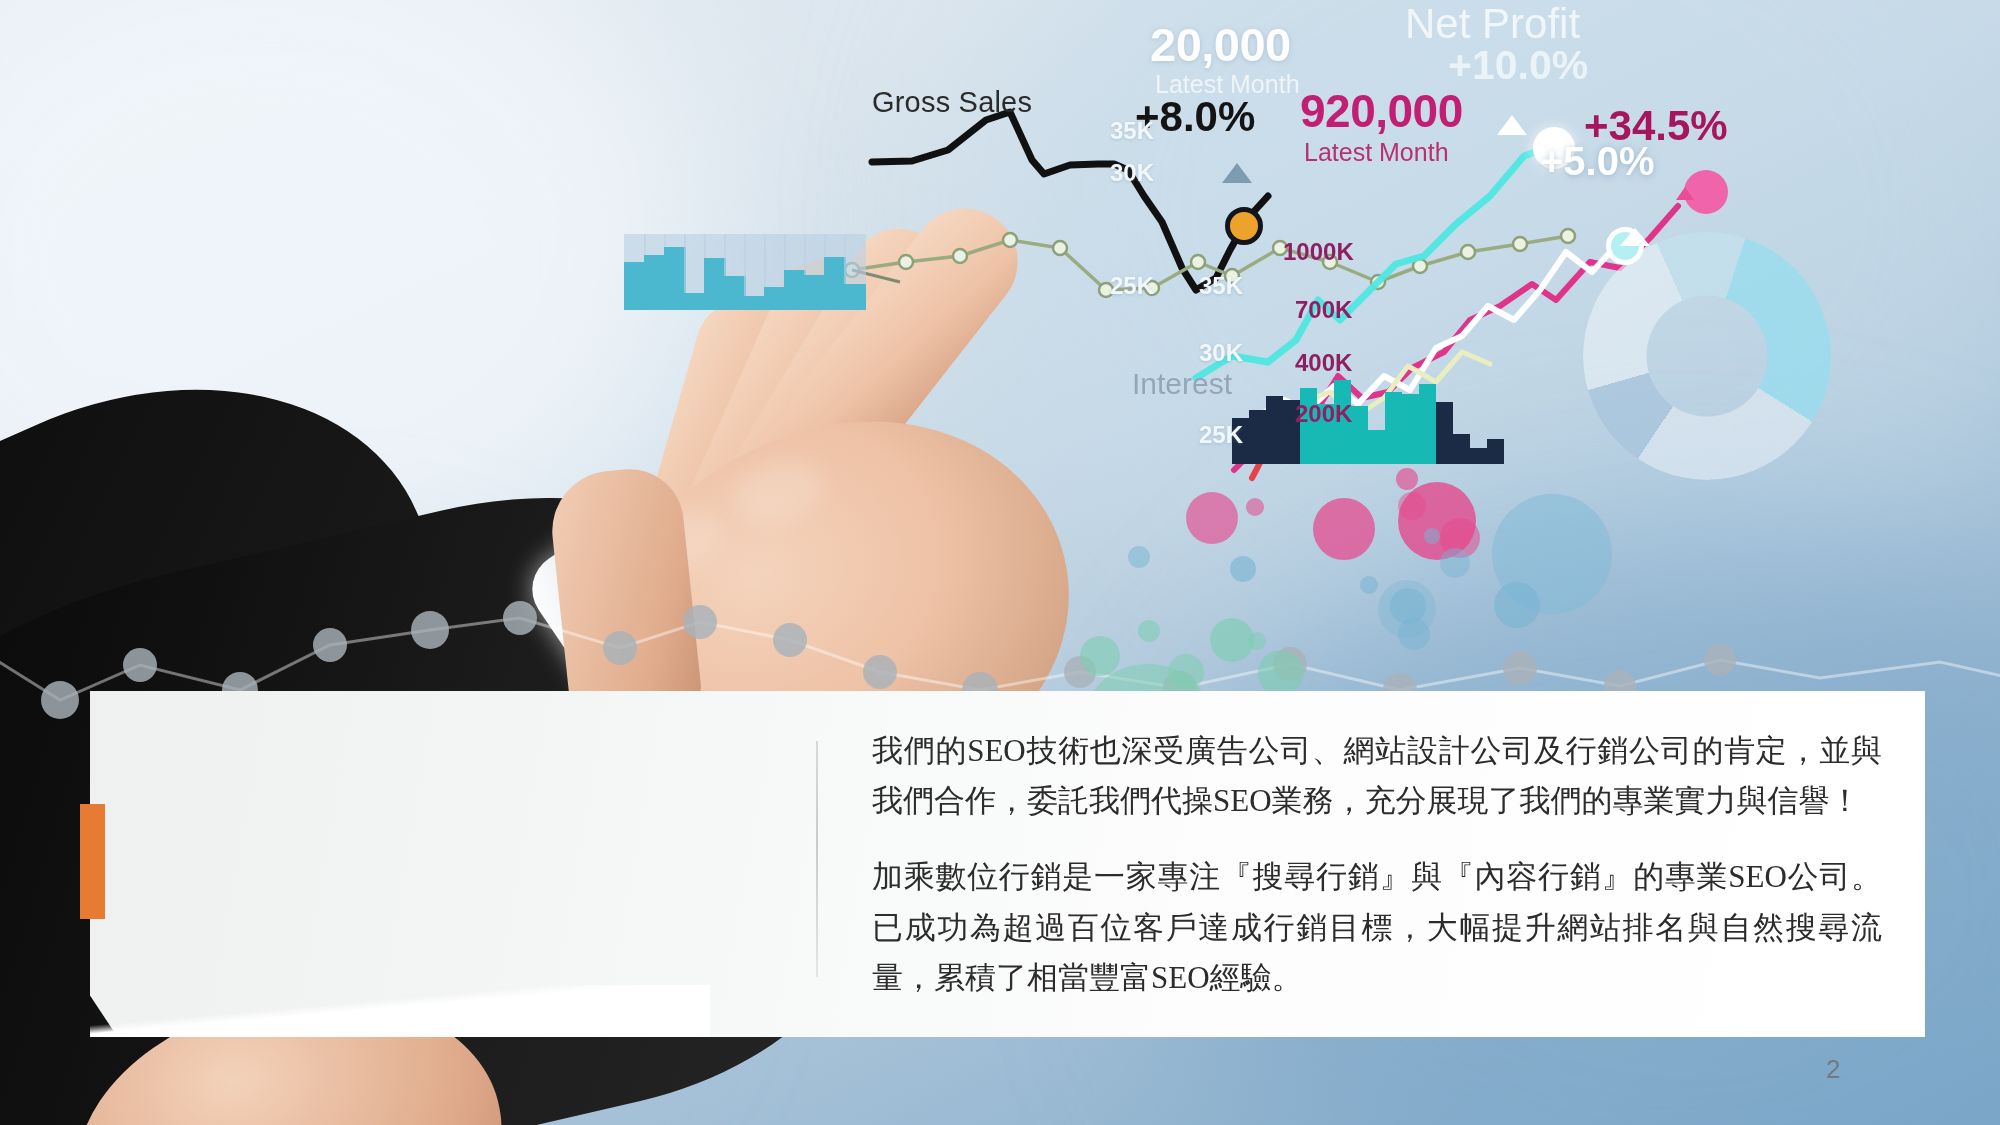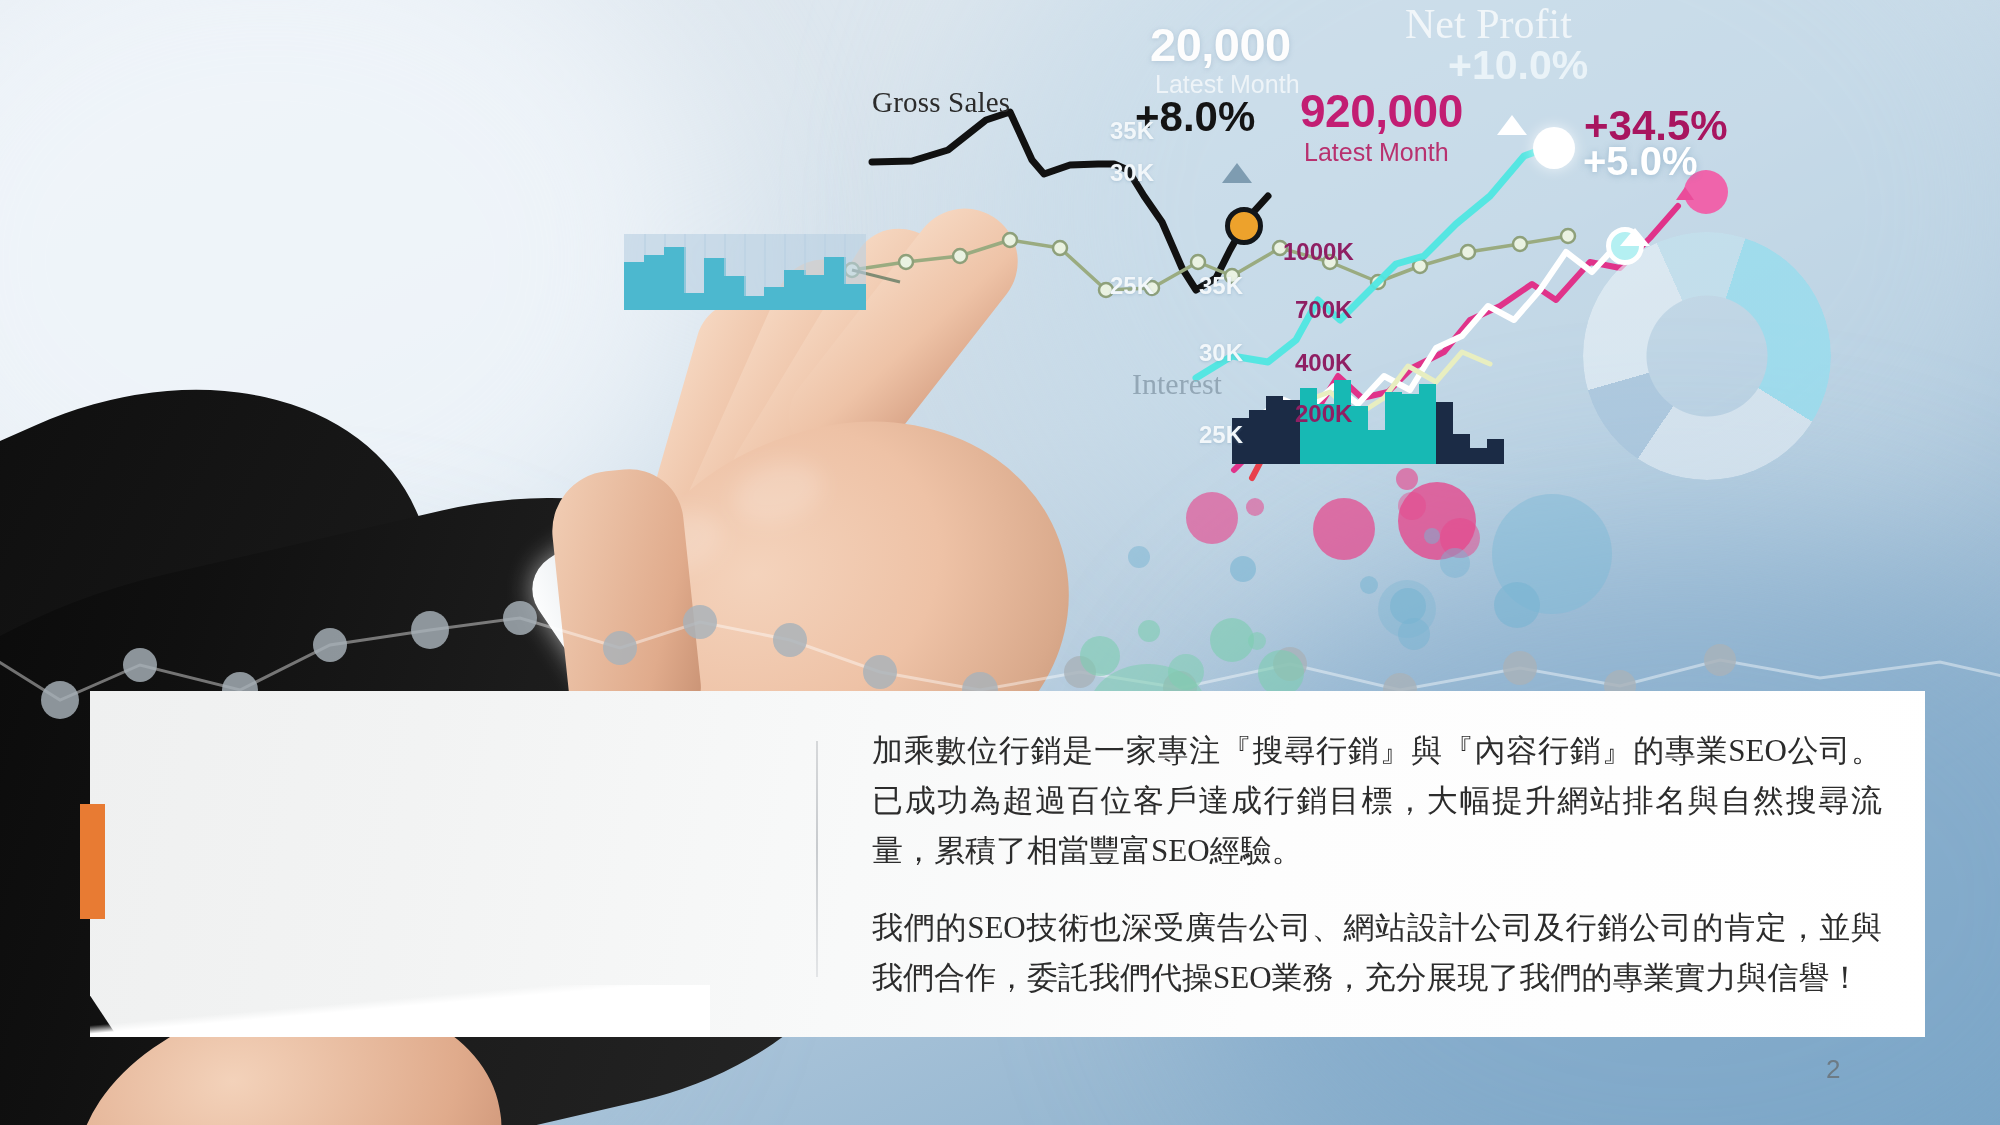--- a/index.html
+++ b/index.html
@@ -67,34 +67,34 @@
   .hand2{
     position:absolute;left:70px;top:1000px;width:430px;height:260px;
     background:radial-gradient(ellipse at 40% 28%,#f3d2ba,#e0ab8c 62%,#c3886c 100%);
     border-radius:52% 48% 40% 44% / 60% 56% 42% 40%;
     transform:rotate(-10deg);
   }
 
   
   .viz{position:absolute;left:0;top:0;width:2000px;height:1125px;pointer-events:none;}
 
-  .lbl{position:absolute;white-space:nowrap;font-family:Liberation Serif, serif;}
+  .lbl{position:absolute;white-space:nowrap;font-family:Liberation Sans, sans-serif;}
   .lbl-gross{left:872px;top:86px;font-size:29px;color:#2b2b2b;font-weight:400;letter-spacing:.2px;}
   .lbl-interest{left:1132px;top:367px;font-size:30px;color:#93a7b6;}
   .lbl-netprofit{left:1405px;top:0px;font-size:42px;color:rgba(255,255,255,.72);font-weight:400;}
 
   .big{position:absolute;font-family:"Liberation Sans","DejaVu Sans",sans-serif;font-weight:bold;white-space:nowrap;}
   .n20000{left:1150px;top:17px;font-size:47px;color:#fdfdfd;letter-spacing:-.5px;text-shadow:0 1px 5px rgba(120,150,175,.35);}
   .n20000s{left:1155px;top:70px;font-size:25px;color:#eef4f8;font-weight:normal;}
   .p80{left:1135px;top:93px;font-size:42px;color:#141414;}
   .n920000{left:1300px;top:84px;font-size:46px;color:#c21e73;letter-spacing:-.5px;}
   .n920000s{left:1304px;top:138px;font-size:25px;color:#b8316f;font-weight:normal;}
   .p100{left:1448px;top:42px;font-size:41px;color:#eaf3f8;}
   .p205{left:1584px;top:102px;font-size:42px;color:#a8155f;}
-  .p50{left:1540px;top:139px;font-size:40px;color:#ffffff;text-shadow:0 1px 6px rgba(110,150,180,.5);margin-left:43px;}
+  .p50{left:1540px;top:139px;font-size:40px;color:#ffffff;text-shadow:0 1px 6px rgba(110,150,180,.5);}
 
   .k{position:absolute;font-family:"Liberation Sans","DejaVu Sans",sans-serif;font-weight:bold;font-size:24px;white-space:nowrap;}
   .k-w{color:#f2f7fa;text-shadow:0 1px 3px rgba(110,145,175,.35);}
   .k-p{color:#8f1f63;}
   .k35a{left:1110px;top:117px;}
   .k30a{left:1110px;top:159px;}
   .k25a{left:1110px;top:272px;}
   .k35b{left:1199px;top:272px;}
   .k30b{left:1199px;top:339px;}
   .k25b{left:1199px;top:421px;}
@@ -374,18 +374,18 @@
     <div class="k k-p k400">200K</div>
   </div>
 
   <div class="panel"></div>
   <div class="panel-taper"></div>
   <div class="accent-bar"></div>
   <div class="divider"></div>
 
 
   <div class="body-wrap">
+    <p class="para">我們的SEO技術也深受廣告公司、網站設計公司及行銷公司的肯定，並與我們合作，委託我們代操SEO業務，充分展現了我們的專業實力與信譽！</p>
     <p class="para">加乘數位行銷是一家專注『搜尋行銷』與『內容行銷』的專業SEO公司。已成功為超過百位客戶達成行銷目標，大幅提升網站排名與自然搜尋流量，累積了相當豐富SEO經驗。</p>
-    <p class="para">我們的SEO技術也深受廣告公司、網站設計公司及行銷公司的肯定，並與我們合作，委託我們代操SEO業務，充分展現了我們的專業實力與信譽！</p>
   </div>
 
   <div class="page-num">2</div>
 </div>
 
 </body></html>

